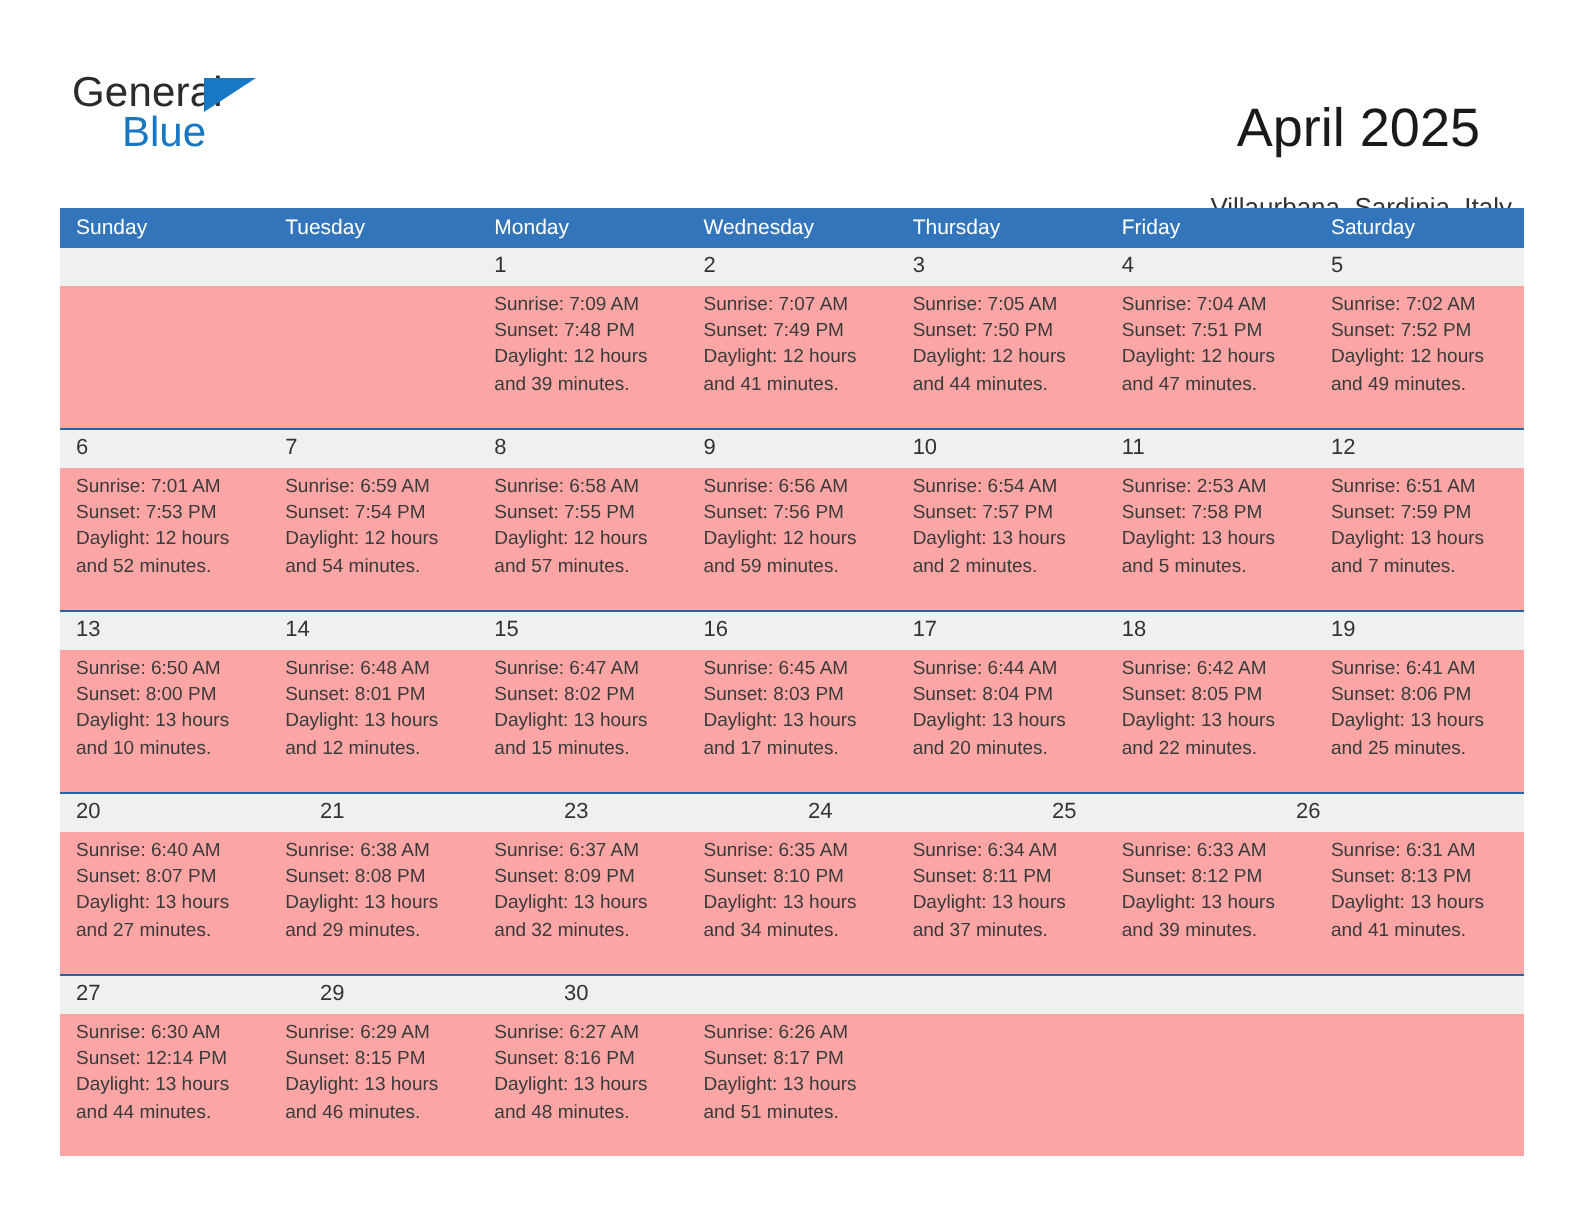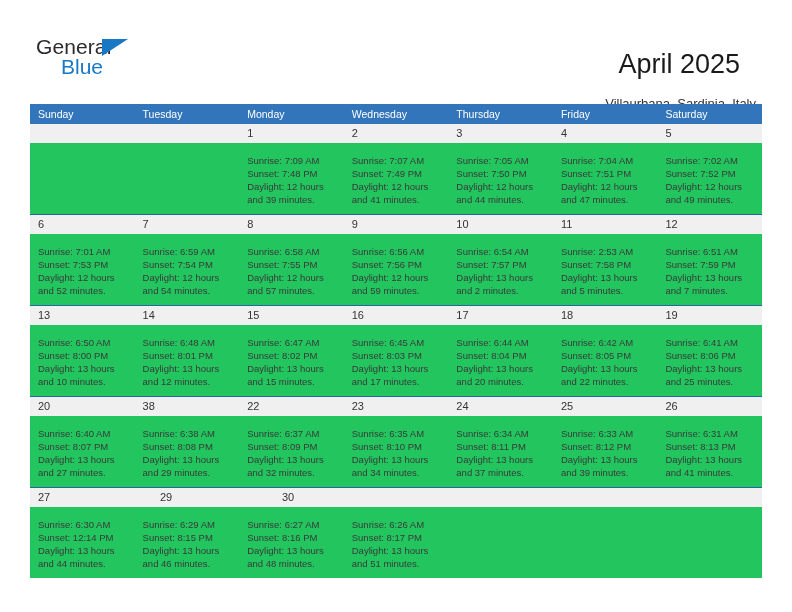--- a/index.html
+++ b/index.html
@@ -120,22 +120,21 @@
     flex: 1 1 0;
     font-size: 11px;
     color: #333333;
     line-height: 19px;
     padding-left: 8px;
   }
   .details-row {
     display: flex;
     width: 732px;
     height: 71px;
-    background: #22c55e;
-    align-items: center;
+    background: #fca5a5;
   }
   .detail-cell {
     flex: 1 1 0;
     padding-left: 8px;
     padding-top: 3px;
   }
   .detail-line {
     font-size: 9.5px;
     color: #3a3a3a;
     line-height: 13.2px;
@@ -334,22 +333,21 @@
               <div class="detail-line">Sunrise: 6:41 AM</div>
               <div class="detail-line">Sunset: 8:06 PM</div>
               <div class="detail-line">Daylight: 13 hours</div>
               <div class="detail-line">and 25 minutes.</div>
             </div>
           </div>
         </div>
         <div class="week">
           <div class="numbers-row">
             <div class="num-cell">20</div>
-            <div class="num-cell">38</div>
-            <div class="num-cell">22</div>
+            <div class="num-cell">21</div>
             <div class="num-cell">23</div>
             <div class="num-cell">24</div>
             <div class="num-cell">25</div>
             <div class="num-cell">26</div>
           </div>
           <div class="details-row">
             <div class="detail-cell">
               <div class="detail-line">Sunrise: 6:40 AM</div>
               <div class="detail-line">Sunset: 8:07 PM</div>
               <div class="detail-line">Daylight: 13 hours</div>

